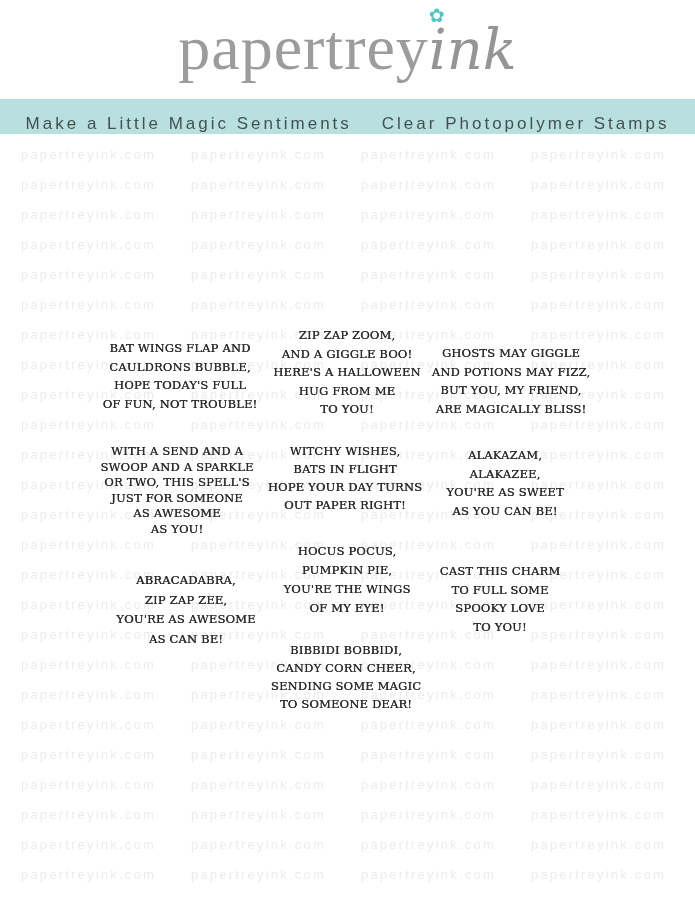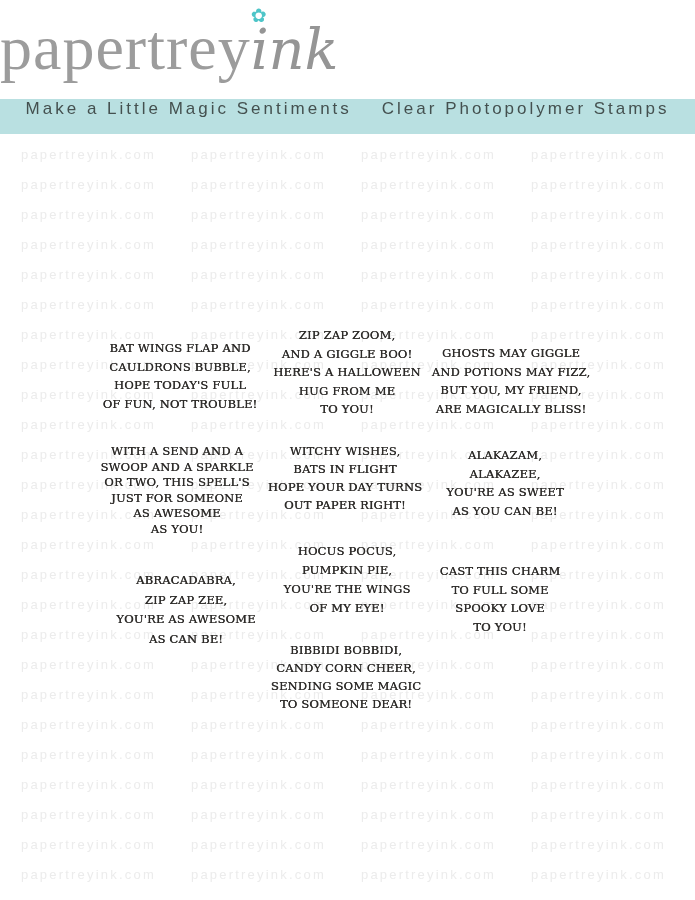--- a/index.html
+++ b/index.html
@@ -7,21 +7,21 @@
     position:relative;
     width:695px;height:900px;
     background:#ffffff;
     overflow:hidden;
     font-family:"Liberation Sans",sans-serif;
   }
 
   
   .logo{
     position:absolute;top:8px;left:0;width:100%;height:90px;
-    display:flex;justify-content:flex-start;align-items:baseline;
+    display:flex;justify-content:center;align-items:baseline;
   }
   .logo-serif{
     font-family:"Liberation Serif",serif;
     font-size:64px;line-height:80px;
     letter-spacing:1px;
     color:#9c9c9c;
   }
   .logo-ink{
     position:relative;
     font-family:"DejaVu Serif",serif;
@@ -33,21 +33,21 @@
     position:absolute;left:0px;top:-4px;
     font-size:19px;font-style:normal;line-height:19px;
     color:#4ec5c8;
     font-family:"DejaVu Sans",sans-serif;
   }
 
   
   .banner{
     position:absolute;top:99px;left:0;width:695px;height:35px;
     background:#b9e0e1;
-    display:flex;justify-content:center;align-items:flex-start;gap:30px;
+    display:flex;justify-content:center;align-items:flex-end;gap:30px;
     color:#44504f;
     font-size:17px;
     letter-spacing:3px;
     white-space:nowrap;
   }
 
   
   .watermark-layer{position:absolute;inset:0;margin-left:7px;}
   .wm{
     position:absolute;

